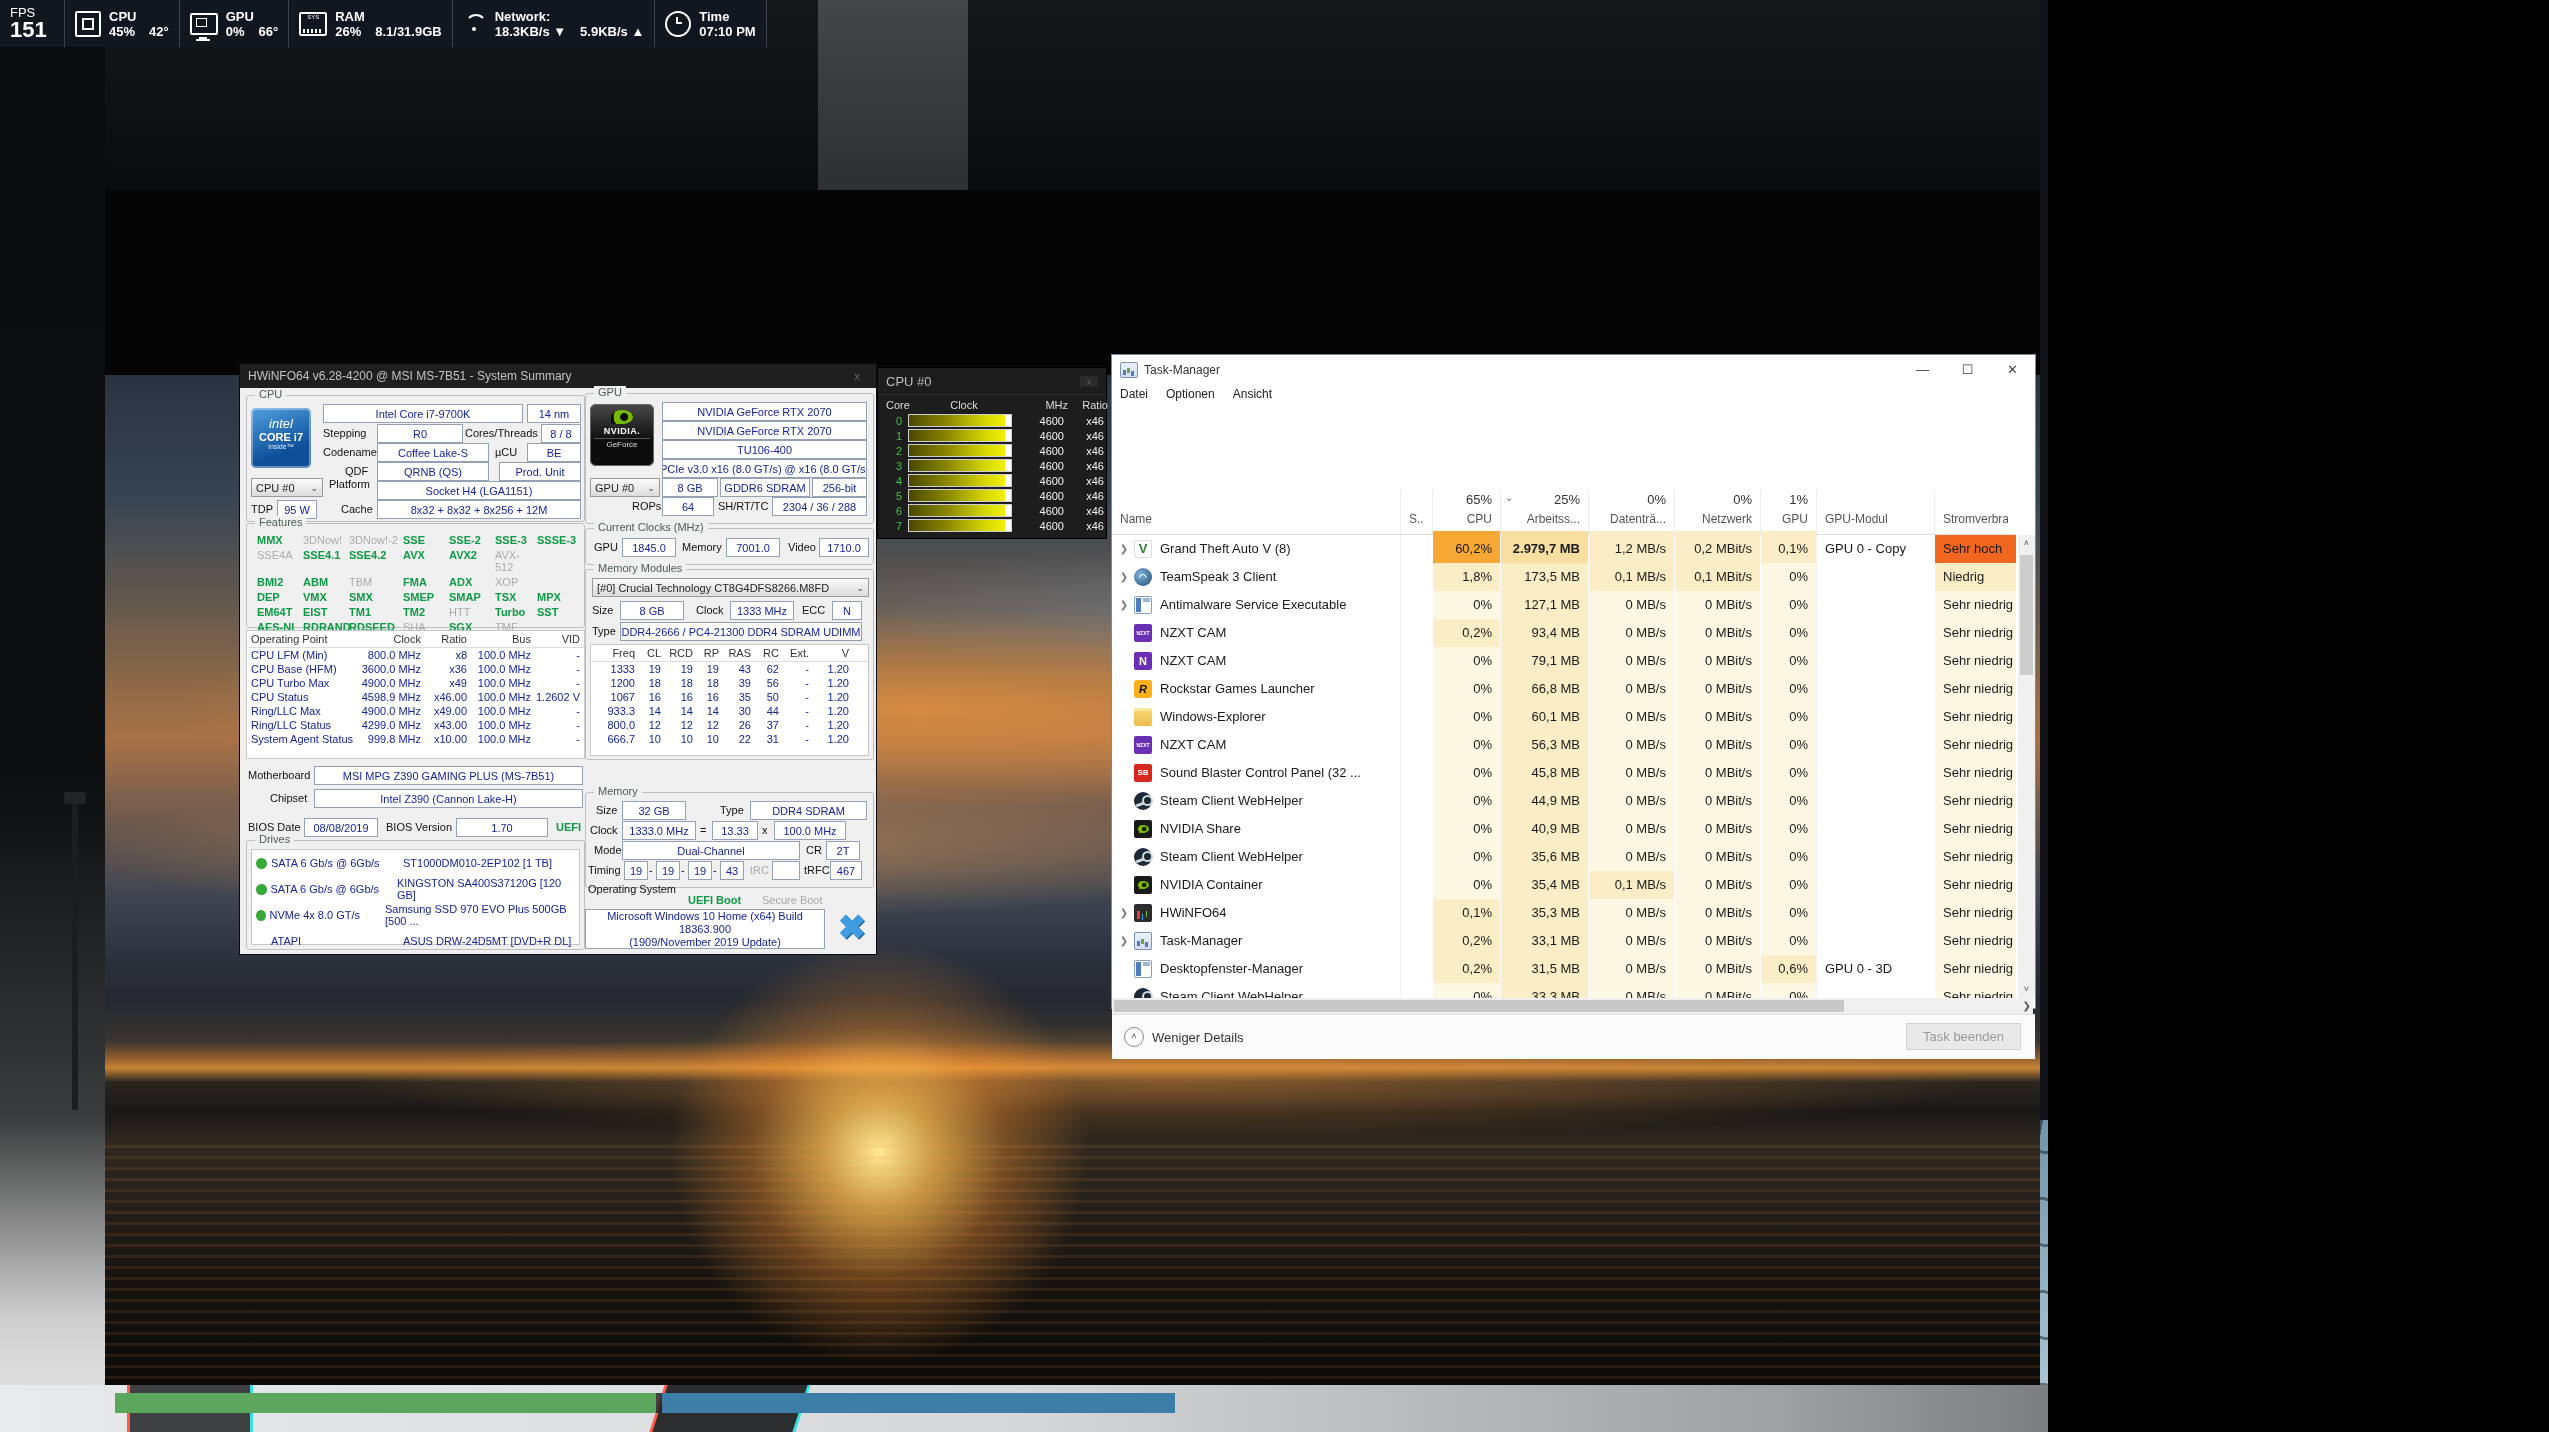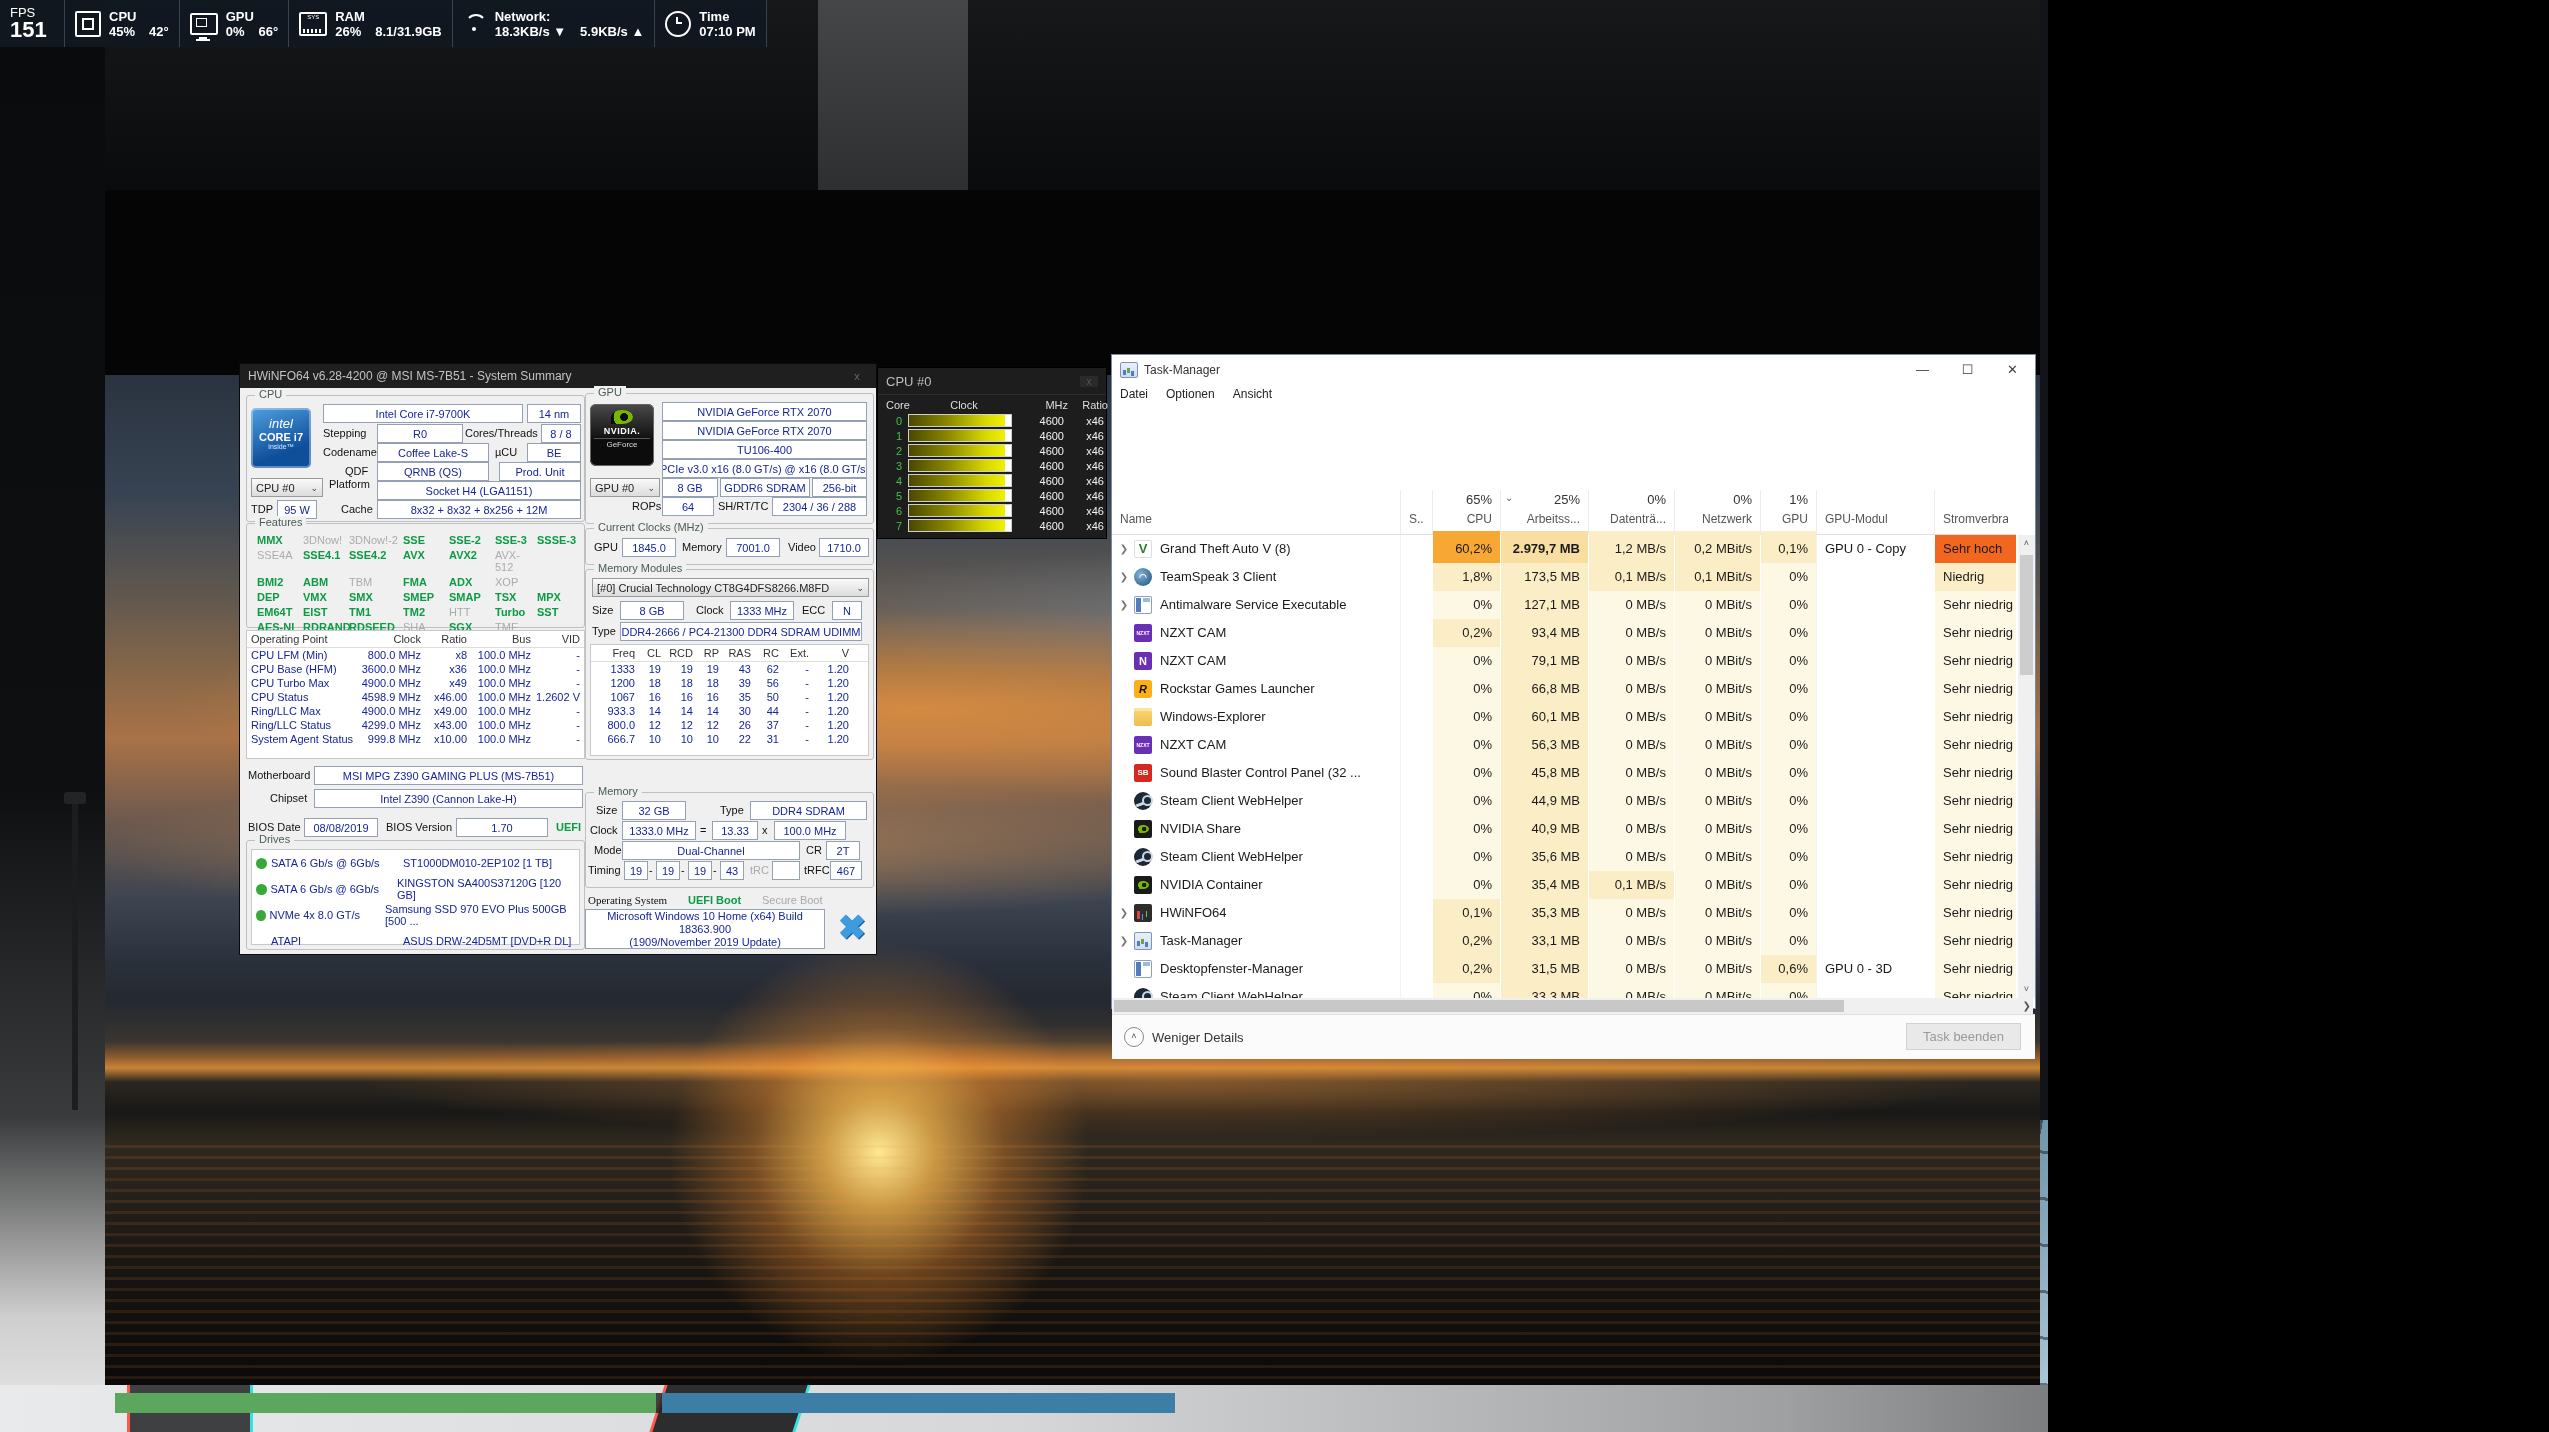--- a/index.html
+++ b/index.html
@@ -694,21 +694,21 @@
         <span class="lbl" style="left:95px;top:71px;">-</span>
         <div class="fld" style="left:102px;top:68px;width:22px;">19</div>
         <span class="lbl" style="left:127px;top:71px;">-</span>
         <div class="fld" style="left:134px;top:68px;width:22px;">43</div>
         <span class="lbl gray" style="left:164px;top:71px;">tRC</span>
         <div class="fld" style="left:186px;top:68px;width:26px;"></div>
         <span class="lbl" style="left:218px;top:71px;">tRFC</span>
         <div class="fld" style="left:244px;top:68px;width:30px;">467</div>
       </div>
 
-      <span class="lbl" style="left:348px;top:506px;font-family:Liberation Serif, serif;">Operating System</span>
+      <span class="lbl" style="left:348px;top:495px;">Operating System</span>
       <span class="lbl green" style="left:448px;top:506px;">UEFI Boot</span>
       <span class="lbl gray" style="left:522px;top:506px;">Secure Boot</span>
       <div class="osbox" style="left:345px;top:521px;width:238px;height:38px;flex-direction:column;">
         <div>Microsoft Windows 10 Home (x64) Build 18363.900</div>
         <div>(1909/November 2019 Update)</div>
       </div>
       <div class="bluex" style="left:592px;top:520px;width:40px;height:40px;">✖</div>
     </div>
   </div>
 

